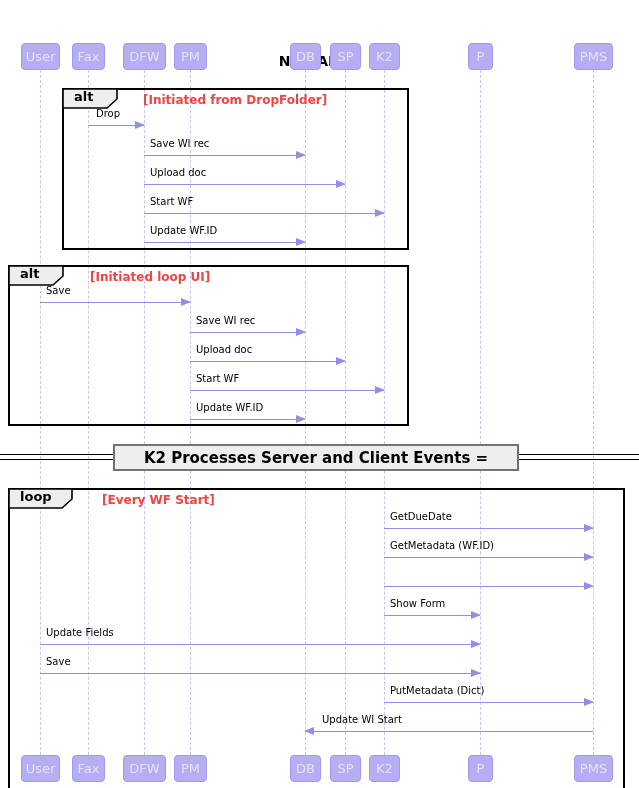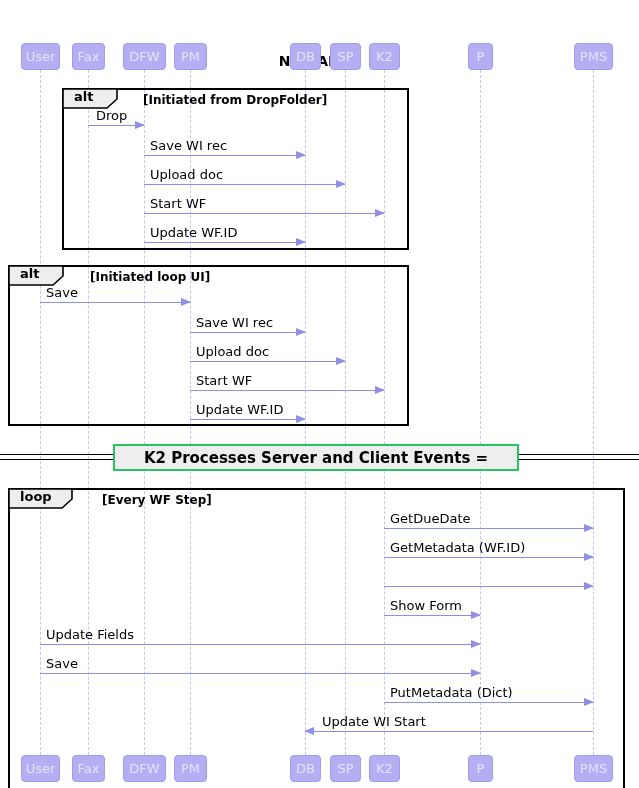--- a/index.html
+++ b/index.html
@@ -21,44 +21,44 @@
     border-left:1px dashed #c7c4f3;
   }
   .fragment {
     position:absolute; box-sizing:border-box; border:2px solid #000;
   }
   .frag-head { position:absolute; top:-2px; left:-2px; }
   .frag-keyword {
     position:absolute; top:1px; left:12px; font-size:13px; font-weight:bold; color:#000;
   }
   .frag-guard {
-    position:absolute; top:3px; font-size:12px; font-weight:bold; color:#000000; white-space:nowrap;
+    position:absolute; top:3px; font-size:12px; font-weight:bold; color:#ef4444; white-space:nowrap;
   }
   .msg-label {
-    position:absolute; font-size:13px; color:#000; white-space:nowrap;
+    position:absolute; font-size:10px; color:#000; white-space:nowrap;
   }
   .arrow { position:absolute; height:9px; }
   .arrow .line { position:absolute; top:4px; left:0; right:0; height:1px; background:#8f8fe6; }
   .arrow.ltr .head {
     position:absolute; right:-1px; top:0; width:0; height:0;
     border-top:4px solid transparent; border-bottom:4px solid transparent;
     border-left:10px solid #8f8fe6;
   }
   .arrow.rtl .head {
     position:absolute; left:-1px; top:0; width:0; height:0;
     border-top:4px solid transparent; border-bottom:4px solid transparent;
     border-right:10px solid #8f8fe6;
   }
   .divider-lines {
     position:absolute; left:0; top:454px; width:639px; height:4px;
     border-top:1px solid #000; border-bottom:1px solid #000;
   }
   .divider-box {
     position:absolute; left:113px; top:444px; width:406px; height:27px; box-sizing:border-box;
-    background:#eeeeee; border:2px solid #22c55e;
+    background:#eeeeee; border:2px solid #737373;
     display:flex; align-items:center; justify-content:center;
     font-size:15px; font-weight:bold; color:#000;
   }
 </style>
 </head>
 <body>
 
 <div class="canvas">
 
   <div class="title">NAB.APOS</div>
@@ -106,21 +106,21 @@
   <div class="divider-lines"></div>
   <div class="divider-box">K2 Processes Server and Client Events =</div>
 
   <div class="fragment" style="left:8px;top:488px;width:617px;height:302px">
     <div class="frag-head">
       <svg width="66" height="22">
           <path d="M1,1 H64 V11 L54,20 H1 Z" fill="#eeeeee" stroke="#000" stroke-width="1.6"></path>
         </svg>
       <span class="frag-keyword">loop</span>
     </div>
-    <div class="frag-guard" style="left:92px">[Every WF Step]</div>
+    <div class="frag-guard" style="left:92px">[Every WF Start]</div>
   </div>
 
   <div class="msg-label" style="left:96px;top:108px">Drop</div>
   <div class="arrow ltr" style="left:88px;top:121px;width:56px">
       <span class="line"></span>
       <span class="head"></span>
     </div>
 
   <div class="msg-label" style="left:150px;top:138px">Save WI rec</div>
   <div class="arrow ltr" style="left:144px;top:151px;width:161px">

